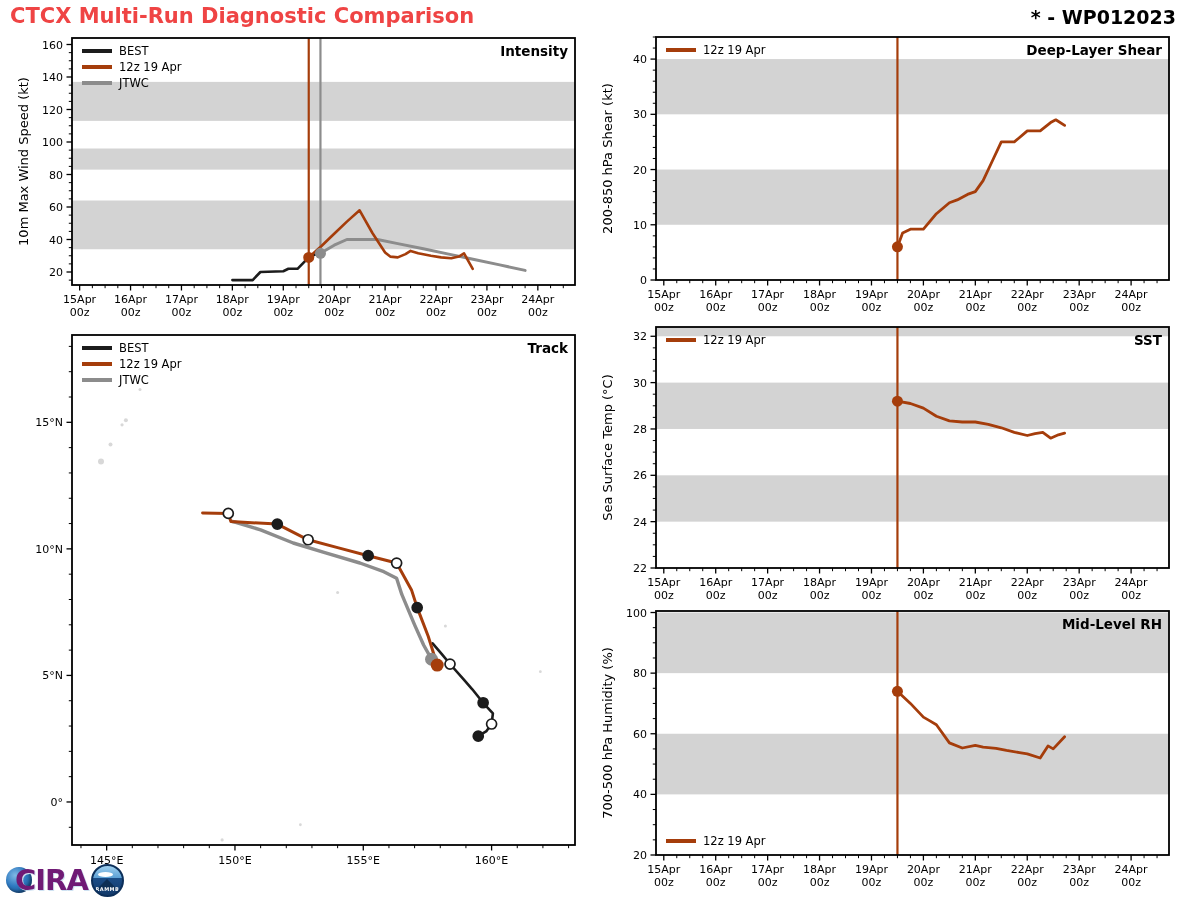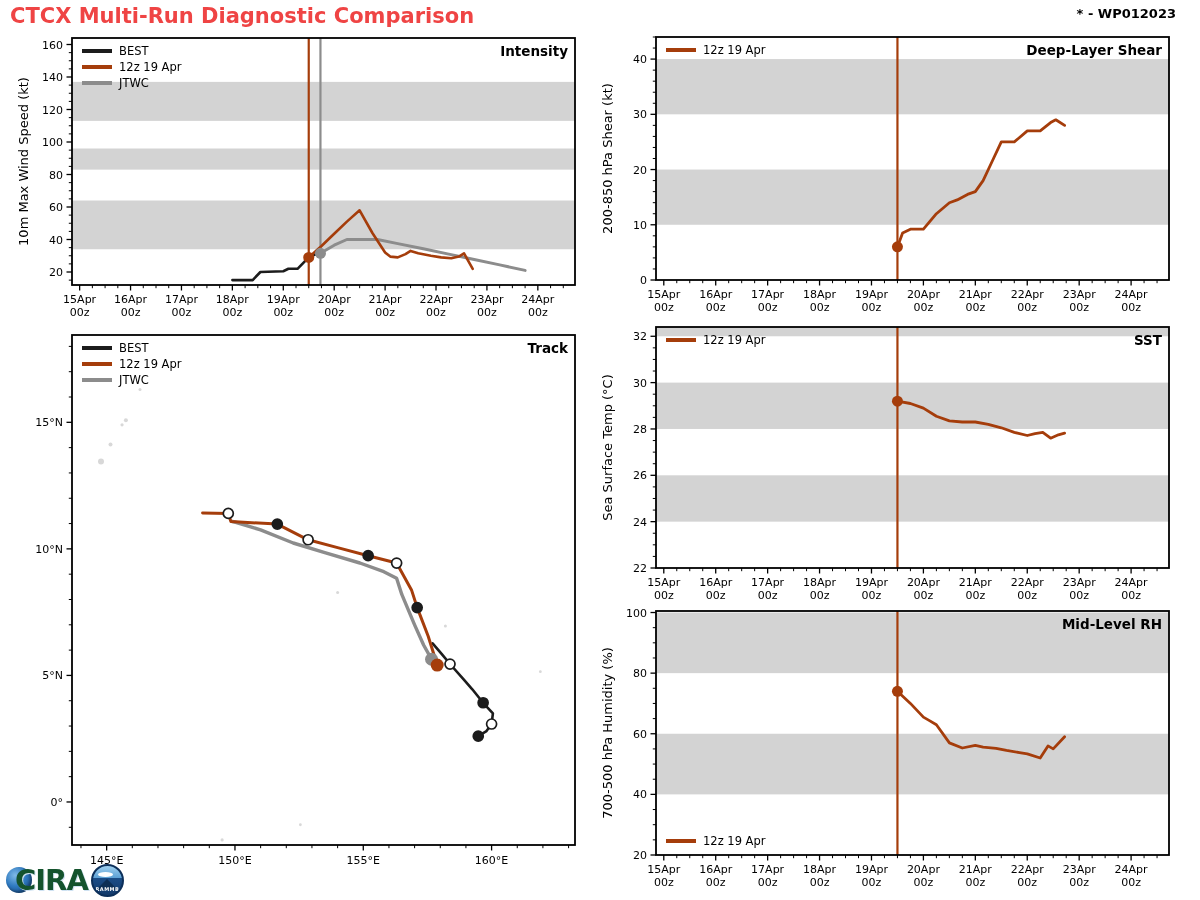--- a/index.html
+++ b/index.html
@@ -1,25 +1,25 @@
 <!DOCTYPE html>
 <html><head>
 <meta charset="utf-8">
 <style>
   html,body{margin:0;padding:0;background:#fff;}
   body{width:1200px;height:900px;position:relative;overflow:hidden;
        font-family:"DejaVu Sans",sans-serif;}
   .fig-title{position:absolute;left:10px;top:4px;font-size:21px;font-weight:bold;color:#ef4444;}
-  .storm-id{position:absolute;right:24px;top:6px;font-size:13px;font-weight:bold;color:#000;}
+  .storm-id{position:absolute;right:24px;top:6px;font-size:19px;font-weight:bold;color:#000;}
   #canvas{position:absolute;left:0;top:0;}
   .logo{position:absolute;left:6px;top:861px;height:38px;display:flex;align-items:center;gap:3px;}
   .logo-globe{width:26px;height:26px;border-radius:50%;flex:0 0 auto;
       background:radial-gradient(circle at 35% 32%,#7fb9e6 0%,#2e79c0 45%,#11447f 100%);
       box-shadow:inset -2px -2px 3px rgba(0,0,0,.35);}
-  .logo-cira{font-size:29px;font-weight:800;color:#14532d;line-height:1;letter-spacing:-1px;
+  .logo-cira{font-size:29px;font-weight:800;color:#701a75;line-height:1;letter-spacing:-1px;
       margin-left:-20px;text-shadow:1px 1px 0 #cfe2f2;}
   .logo-badge{width:33px;height:33px;border-radius:50%;position:relative;overflow:hidden;
       border:2px solid #0c2f5a;box-sizing:border-box;flex:0 0 auto;
       background:linear-gradient(#9fd0ef 0%,#5b9fd4 42%,#1b4c86 43%,#123a6b 100%);
       display:flex;align-items:flex-end;justify-content:center;}
   .logo-badge .rammb-text{font-size:5px;color:#fff;font-weight:bold;letter-spacing:.4px;
       margin-bottom:3px;z-index:3;}
   .logo-badge::before{content:"";position:absolute;left:5px;top:6px;width:15px;height:5px;
       background:#fff;border-radius:50%;z-index:2;}
   .logo-badge::after{content:"";position:absolute;left:3px;top:13px;width:0;height:0;z-index:1;

